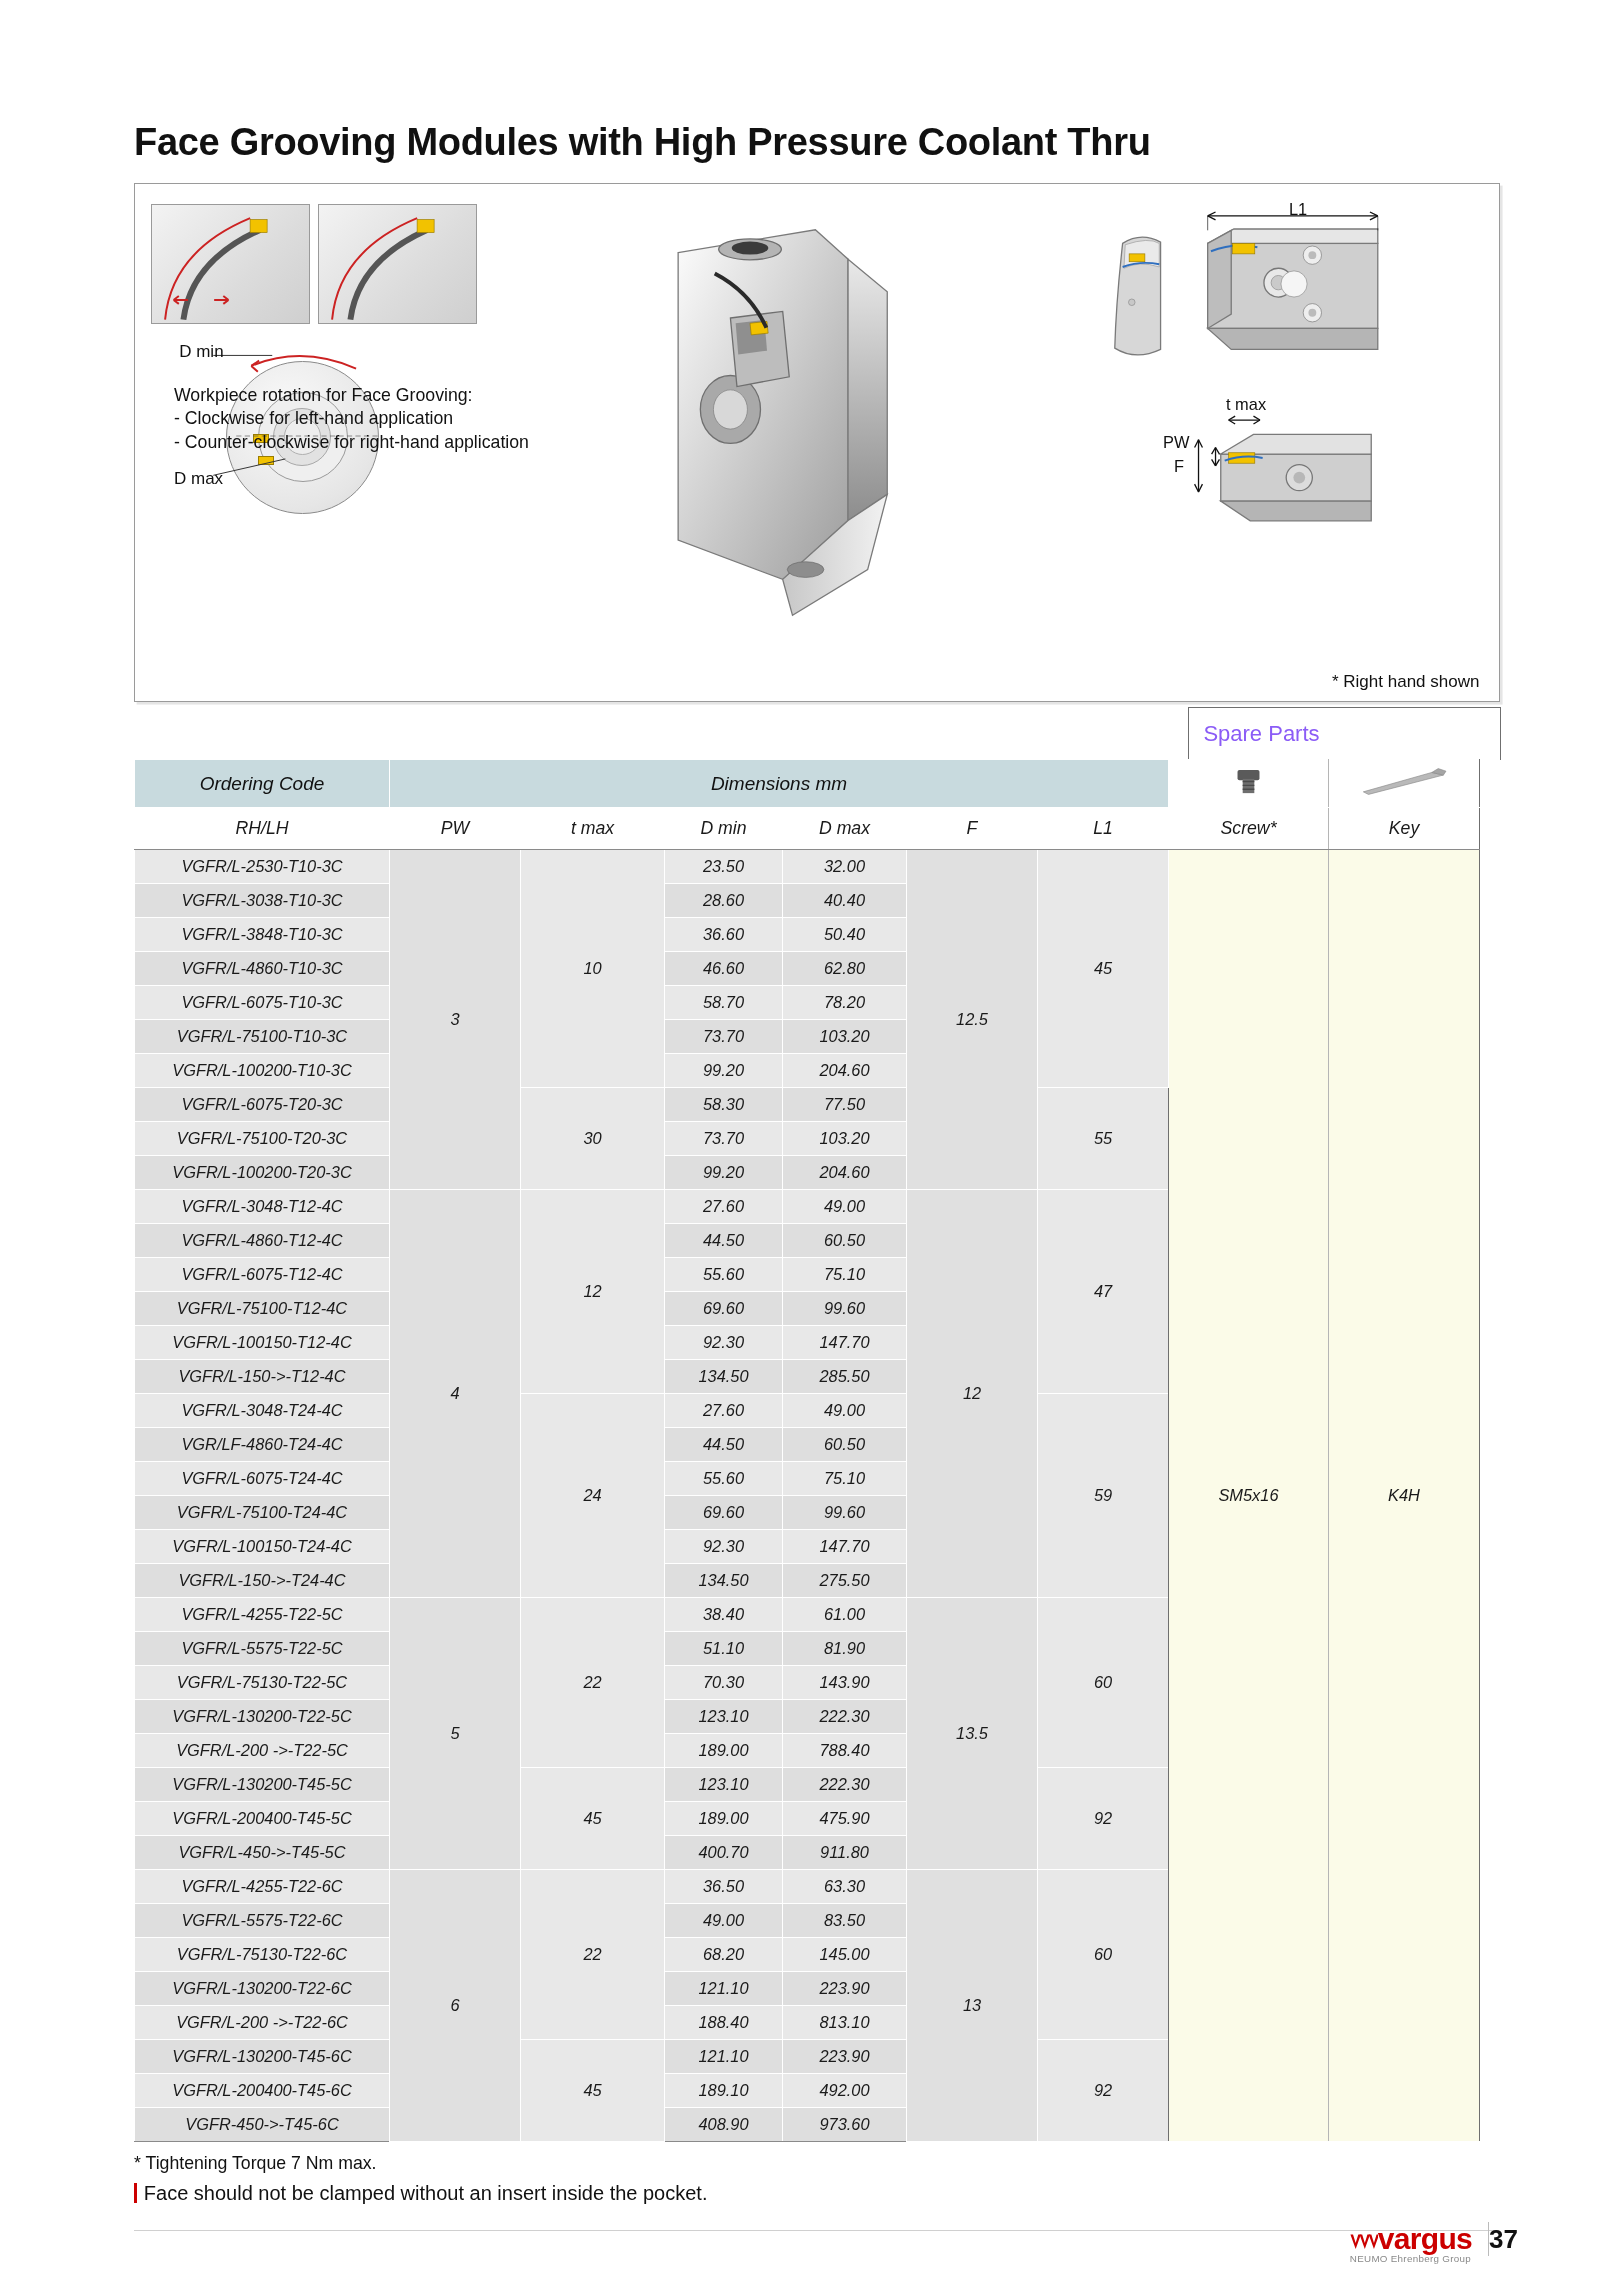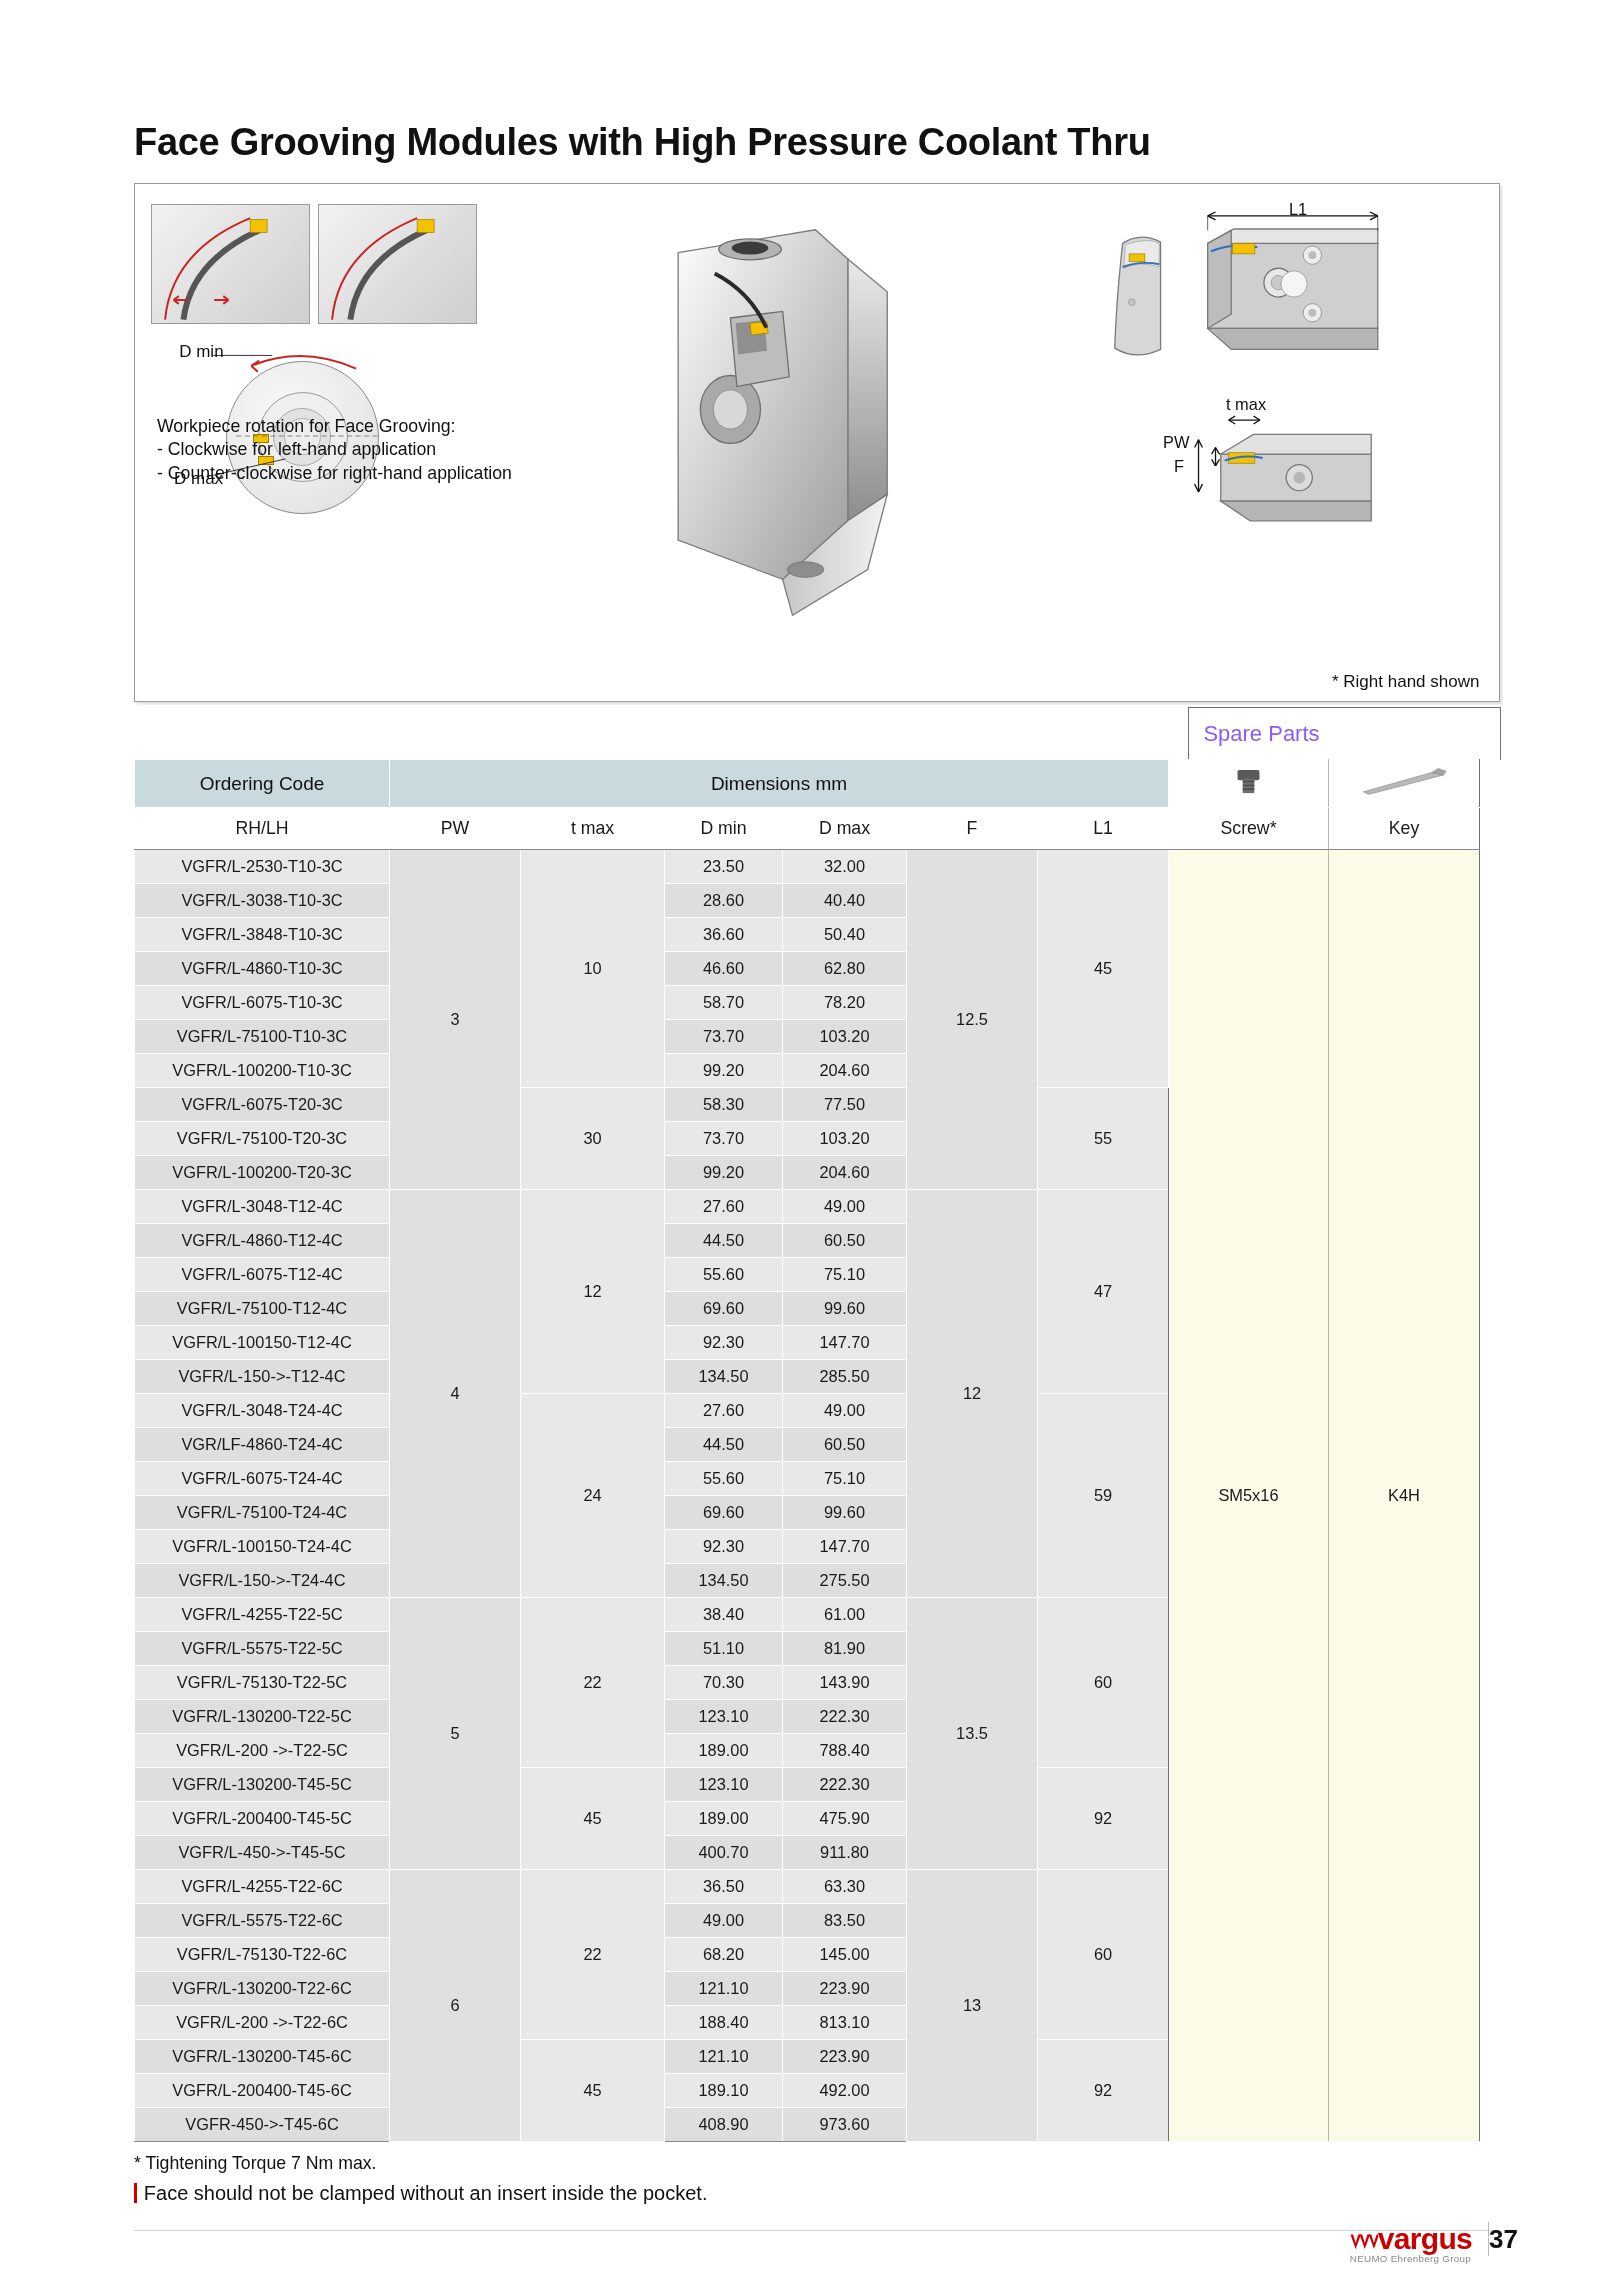--- a/index.html
+++ b/index.html
@@ -87,20 +87,21 @@
   .spare-head-txt{
     position:absolute;left:14.4px;top:13px;font-size:22px;color:#8b5cf6;
   }
   
   table.main{
     position:absolute;
     left:134px;top:759px;
     border-collapse:collapse;
     font-size:16.4px;
     color:#1a1a1a;
+    font-style:italic;
   }
   table.main td, table.main th{
     border:0.7px solid #ffffff;
     padding:0;
     text-align:center;
     vertical-align:middle;
     font-weight:normal;
   }
   .hdr-band{
     background:#c8dade;
@@ -304,21 +305,21 @@
 
         <path d="M146 360 L146 440" stroke="#111" stroke-width="2"></path>
         <path d="M146 360 l-6 12 M146 360 l6 12 M146 440 l-6 -12 M146 440 l6 -12" stroke="#111" stroke-width="2" fill="none"></path>
       </svg>
       <div class="dimlabel" style="left:186px;top:-3.9px;">L1</div>
       <div class="dimlabel" style="left:123px;top:191px;">t max</div>
       <div class="dimlabel" style="left:60px;top:229px;">PW</div>
       <div class="dimlabel" style="left:71px;top:253px;">F</div>
     </div>
 
-    <div class="note" style="left:22px;top:200px;margin-top:31px;">
+    <div class="note" style="left:39px;top:200px;">
       <div>Workpiece rotation for Face Grooving:</div>
       <div>- Clockwise for left-hand application</div>
       <div>- Counter-clockwise for right-hand application</div>
     </div>
     <div class="rhs-note">* Right hand shown</div>
   </div>
 
   <div class="spare-head">
     <div class="spare-head-txt">Spare Parts</div>
   </div>

